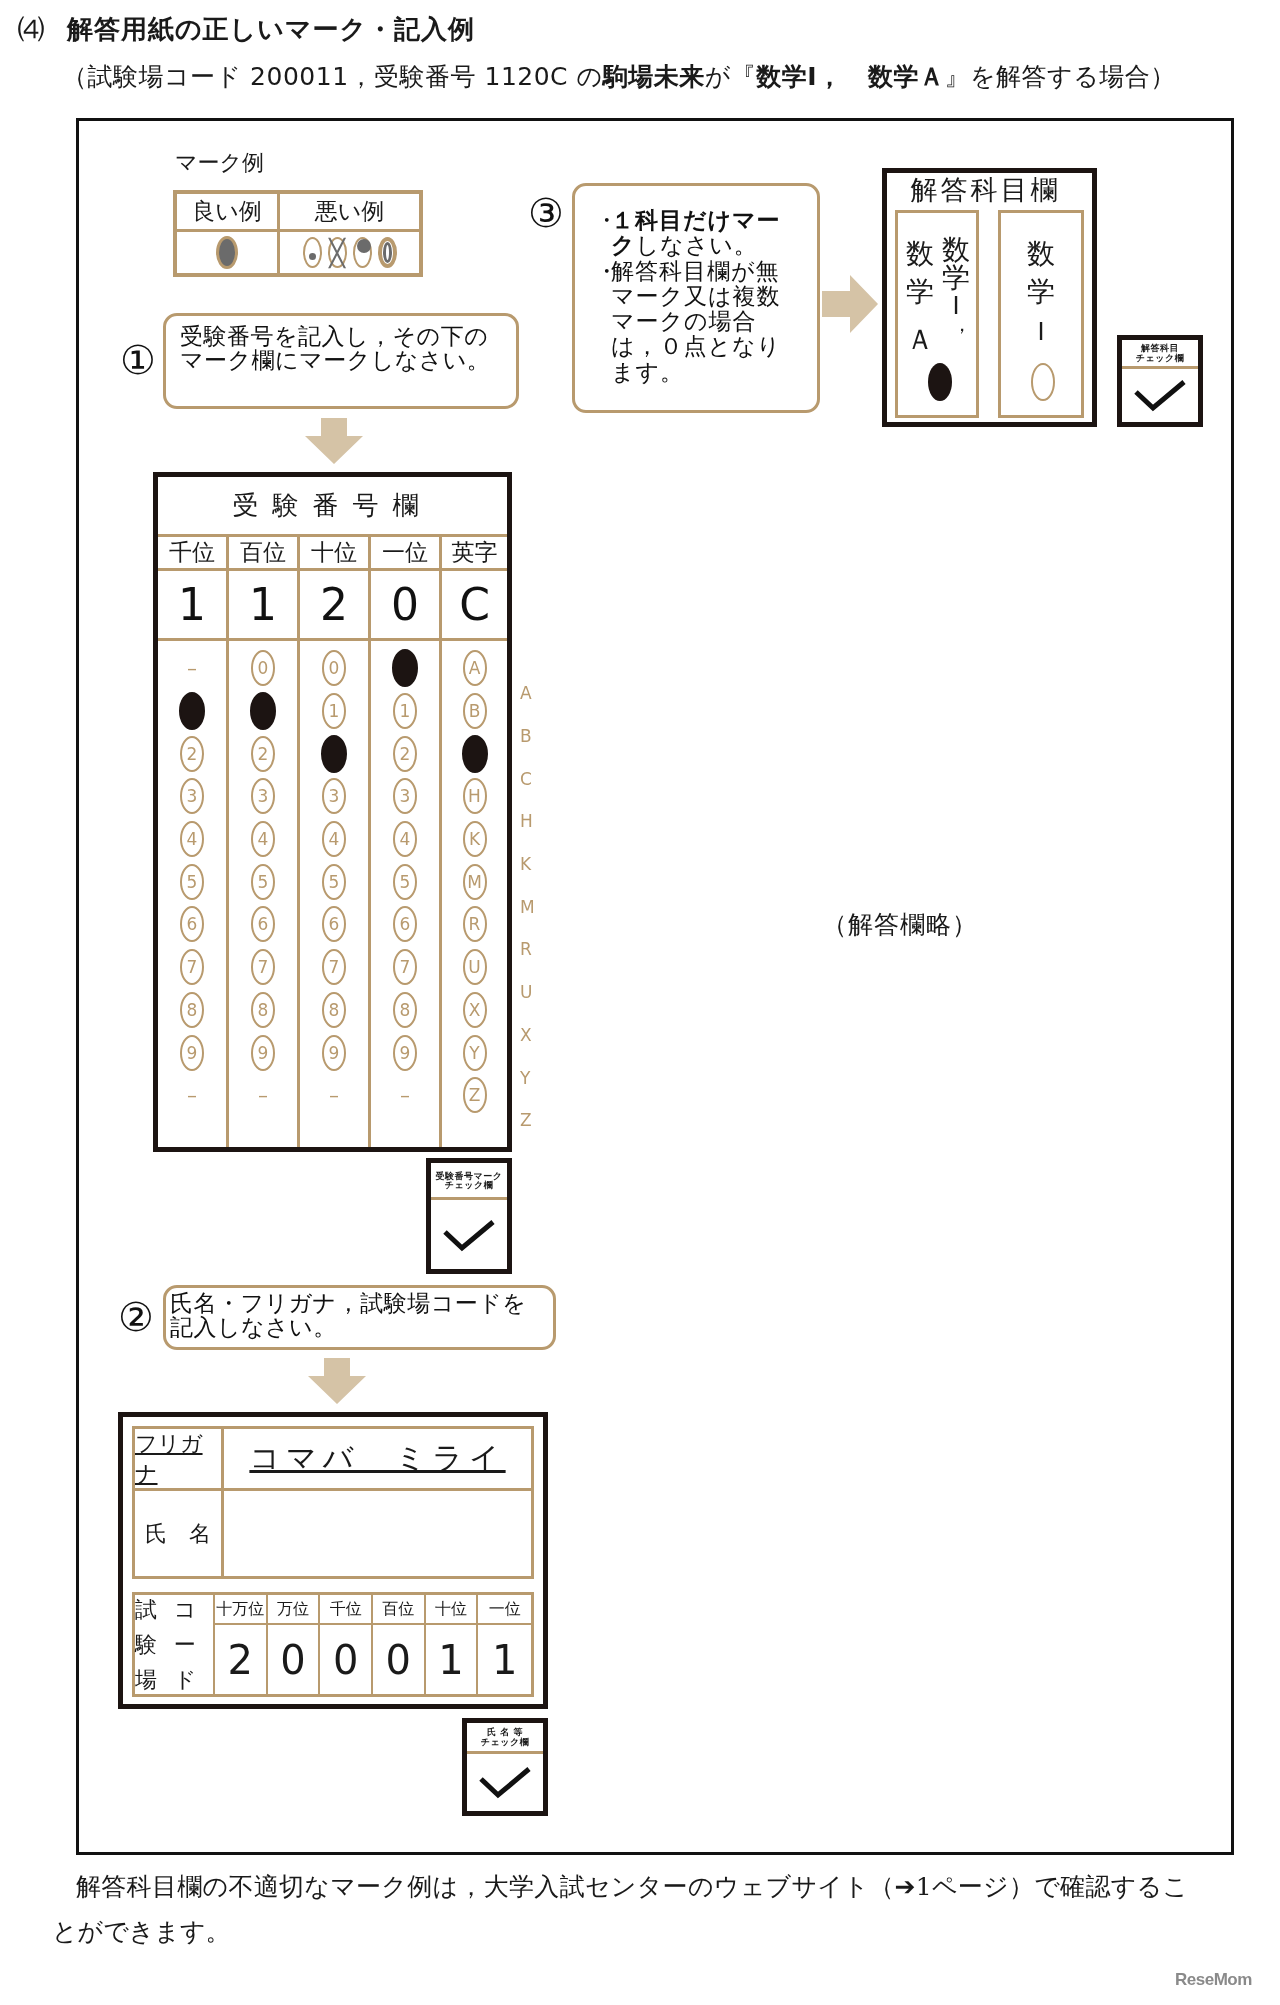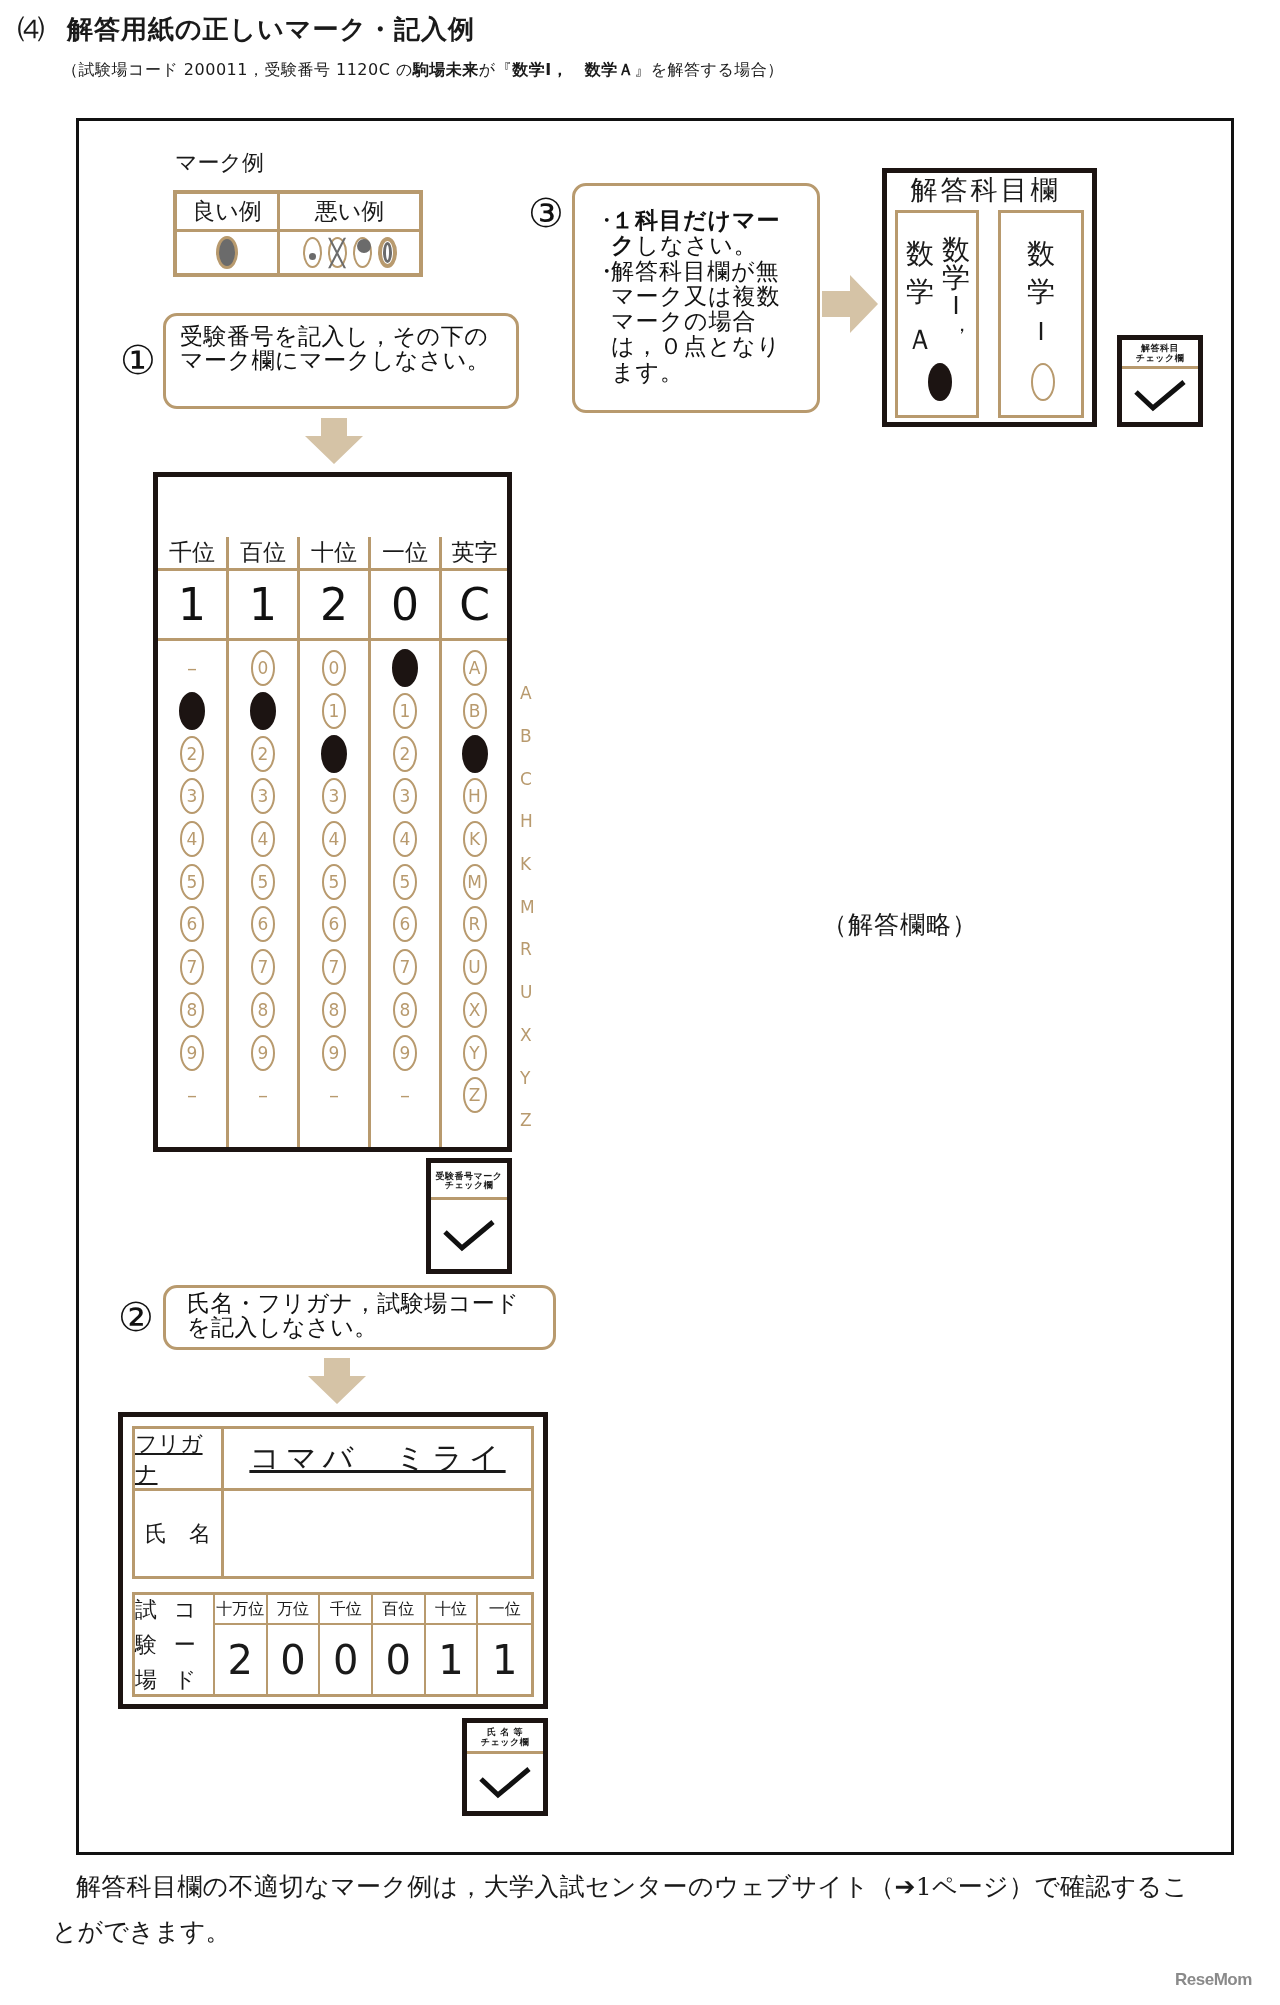--- a/index.html
+++ b/index.html
@@ -2,21 +2,21 @@
 <html><head>
 <meta charset="utf-8">
 <style>
   * { box-sizing: border-box; margin: 0; padding: 0; }
   html, body { width: 1280px; height: 2005px; background: #ffffff; overflow: hidden; }
   body { position: relative; font-family: "DejaVu Sans", sans-serif; color: #1a1a1a; }
   .abs { position: absolute; }
 
   .heading { left: 18px; top: 12px; font-size: 26px; font-weight: bold; letter-spacing: 1px; white-space: nowrap; }
   .heading .num { font-weight: normal; margin-right: 22px; }
-  .subheading { left: 62px; top: 60px; font-size: 16px; white-space: nowrap; letter-spacing: 0.5px; text-align: center; }
+  .subheading { left: 62px; top: 60px; font-size: 25px; white-space: nowrap; letter-spacing: 0.5px; text-align: center; }
   .subheading b { font-weight: bold; }
 
   .frame { left: 76px; top: 118px; width: 1158px; height: 1737px; border: 3px solid #111; border-bottom-width: 3px; }
 
   
   .mark-label { left: 175px; top: 148px; font-size: 22px; }
   .mark-table { left: 173px; top: 190px; width: 250px; height: 87px; border: 4px solid #b89a6e; display: grid; grid-template-columns: 103px 1fr; grid-template-rows: 38px 1fr; }
   .mark-table > div { display: flex; align-items: center; justify-content: center; }
   .mt-head { font-size: 23px; border-bottom: 3px solid #b89a6e; }
   .mt-left { border-right: 3px solid #b89a6e; }
@@ -70,21 +70,21 @@
   .ecol-bubbles { position: absolute; top: 110px; left: 0; right: 0; }
   .bubble-row { height: 42.7px; display: flex; align-items: center; justify-content: center; }
   .bub { width: 24px; height: 36px; border-radius: 50%; border: 2px solid #b89a6e; color: #b89a6e; font-size: 17px; display: flex; align-items: center; justify-content: center; }
   .bub.filled { background: #1c1412; border-color: #1c1412; color: transparent; width: 26px; height: 38px; }
   .bub.dash { border: none; font-size: 20px; }
   .row-labels { left: 520px; top: 672px; }
   .row-label { height: 42.7px; display: flex; align-items: center; font-size: 17px; color: #b89a6e; }
 
   
   .num2 { left: 118px; top: 1297px; }
-  .callout2 { left: 163px; top: 1285px; width: 393px; height: 65px; padding: 3px 21px; font-size: 23px; line-height: 1.05; letter-spacing: 0.5px; }
+  .callout2 { left: 163px; top: 1285px; width: 393px; height: 65px; padding: 3px 4px; font-size: 23px; line-height: 1.05; letter-spacing: 0.5px; }
 
   
   .name-box { left: 118px; top: 1412px; width: 430px; height: 297px; border: 5px solid #1c1412; }
   .name-grid { position: absolute; left: 9px; top: 9px; width: 402px; height: 153px; border: 3px solid #b89a6e; display: grid; grid-template-columns: 89px 1fr; grid-template-rows: 62px 1fr; }
   .name-grid > div { display: flex; align-items: center; }
   .ng-label { border-right: 3px solid #b89a6e; justify-content: center; font-size: 22px; }
   .ng-top { border-bottom: 3px solid #b89a6e; text-decoration: underline; }
   .ng-kana { justify-content: center; font-size: 30px; letter-spacing: 6px; }
   .ng-name { justify-content: center; font-size: 44px; letter-spacing: 2px; }
   .code-grid { position: absolute; left: 9px; top: 175px; width: 402px; height: 105px; border: 3px solid #b89a6e; display: grid; grid-template-columns: 80px repeat(6, 1fr); grid-template-rows: 30px 1fr; }
@@ -180,20 +180,21 @@
 </div>
 
 <div class="abs circled-num num1">①</div>
 <div class="abs callout callout1">受験番号を記入し，その下のマーク欄にマークしなさい。</div>
 
 <svg class="abs arrow-down" style="left:305px; top:418px;" viewBox="0 0 58 46">
   <polygon points="16,0 42,0 42,18 58,18 29,46 0,18 16,18" fill="#d5c3a6"></polygon>
 </svg>
 
 <div class="abs exam-box">
+  <div class="exam-title">受験番号欄</div>
   <div class="exam-cols" id="exam-cols">
       <div class="ecol">
         <div class="ecol-head">千位</div>
         <div class="ecol-val">1</div>
         <div class="ecol-bubbles">
           <div class="bubble-row">
             <div class="bub dash">–</div>
           </div>
           <div class="bubble-row">
             <div class="bub filled">1</div>

